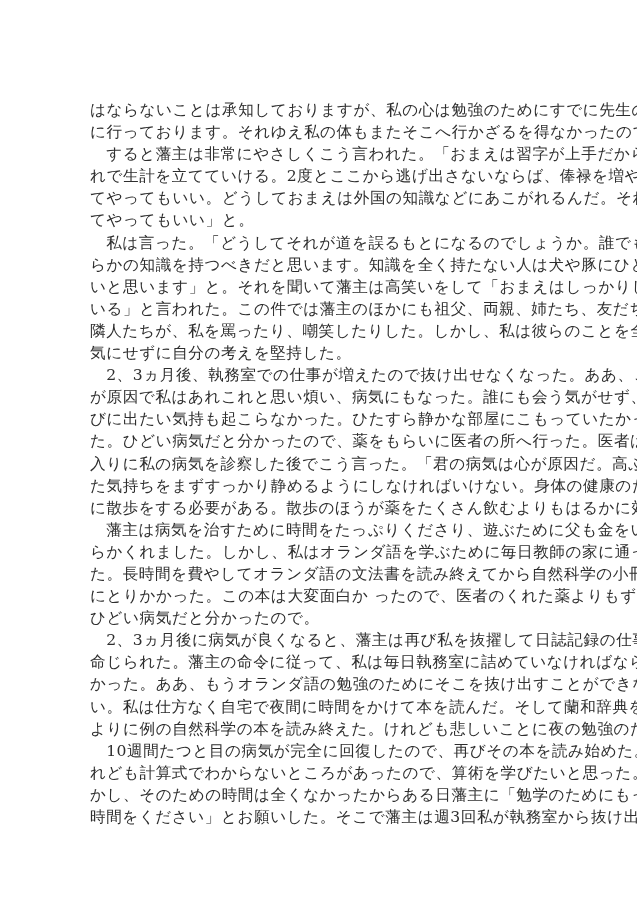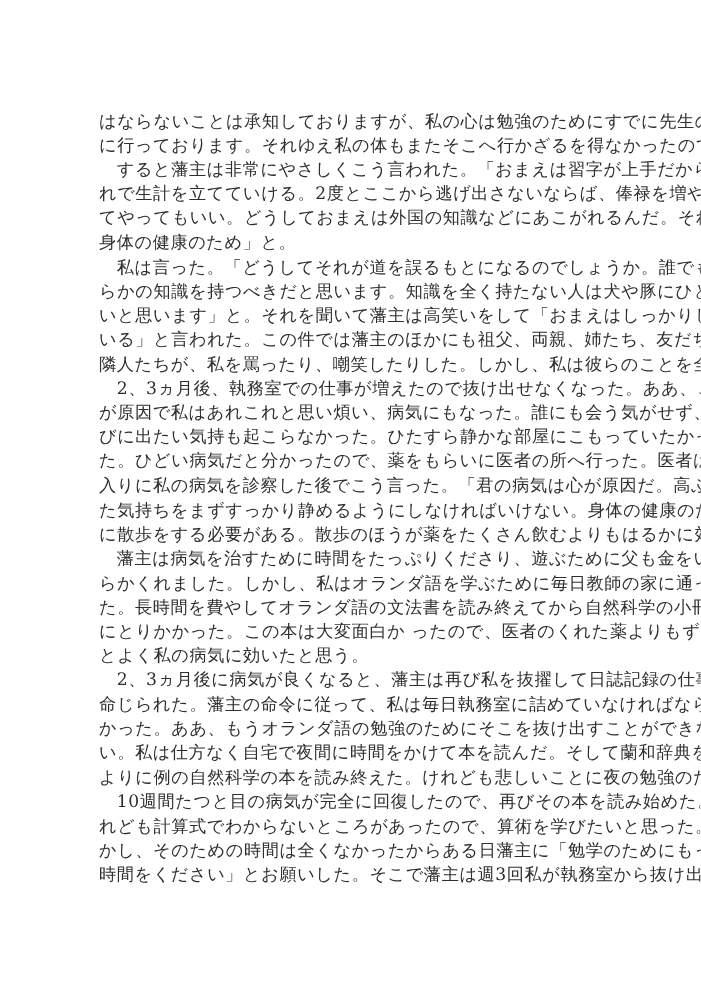--- a/index.html
+++ b/index.html
@@ -41,38 +41,39 @@
 </head>
 <body>
 
 <div class="page">
   <div class="text-block">
     <span class="line">はならないことは承知しておりますが、私の心は勉強のためにすでに先生の所</span>
     <span class="line">に行っております。それゆえ私の体もまたそこへ行かざるを得なかったので</span>
     <span class="line">　すると藩主は非常にやさしくこう言われた。「おまえは習字が上手だからそ</span>
     <span class="line">れで生計を立てていける。2度とここから逃げ出さないならば、俸禄を増やし</span>
     <span class="line">てやってもいい。どうしておまえは外国の知識などにあこがれるんだ。それは</span>
-    <span class="line">身体の健康のため」と。</span>
+    <span class="line">てやってもいい」と。</span>
     <span class="line">　私は言った。「どうしてそれが道を誤るもとになるのでしょうか。誰でも何</span>
     <span class="line">らかの知識を持つべきだと思います。知識を全く持たない人は犬や豚にひとし</span>
     <span class="line">いと思います」と。それを聞いて藩主は高笑いをして「おまえはしっかりして</span>
     <span class="line">いる」と言われた。この件では藩主のほかにも祖父、両親、姉たち、友だち、</span>
     <span class="line">隣人たちが、私を罵ったり、嘲笑したりした。しかし、私は彼らのことを全く</span>
+    <span class="line">気にせずに自分の考えを堅持した。</span>
     <span class="line">　2、3ヵ月後、執務室での仕事が増えたので抜け出せなくなった。ああ、これ</span>
     <span class="line">が原因で私はあれこれと思い煩い、病気にもなった。誰にも会う気がせず、遊</span>
     <span class="line">びに出たい気持も起こらなかった。ひたすら静かな部屋にこもっていたかっ</span>
     <span class="line">た。ひどい病気だと分かったので、薬をもらいに医者の所へ行った。医者は念</span>
     <span class="line">入りに私の病気を診察した後でこう言った。「君の病気は心が原因だ。高ぶっ</span>
     <span class="line">た気持ちをまずすっかり静めるようにしなければいけない。身体の健康のため</span>
     <span class="line">に散歩をする必要がある。散歩のほうが薬をたくさん飲むよりもはるかに効き</span>
     <span class="line">　藩主は病気を治すために時間をたっぷりくださり、遊ぶために父も金をいく</span>
     <span class="line">らかくれました。しかし、私はオランダ語を学ぶために毎日教師の家に通っ</span>
     <span class="line">た。長時間を費やしてオランダ語の文法書を読み終えてから自然科学の小冊子</span>
     <span class="line">にとりかかった。この本は大変面白か ったので、医者のくれた薬よりもずっ</span>
-    <span class="line">とよく私の病気に効いたと思う。</span>
+    <span class="line">ひどい病気だと分かったので。</span>
     <span class="line">　2、3ヵ月後に病気が良くなると、藩主は再び私を抜擢して日誌記録の仕事を</span>
     <span class="line">命じられた。藩主の命令に従って、私は毎日執務室に詰めていなければならな</span>
     <span class="line">かった。ああ、もうオランダ語の勉強のためにそこを抜け出すことができな</span>
     <span class="line">い。私は仕方なく自宅で夜間に時間をかけて本を読んだ。そして蘭和辞典をた</span>
     <span class="line">よりに例の自然科学の本を読み終えた。けれども悲しいことに夜の勉強のため</span>
     <span class="line">　10週間たつと目の病気が完全に回復したので、再びその本を読み始めた。け</span>
     <span class="line">れども計算式でわからないところがあったので、算術を学びたいと思った。し</span>
     <span class="line">かし、そのための時間は全くなかったからある日藩主に「勉学のためにもっと</span>
     <span class="line">時間をください」とお願いした。そこで藩主は週3回私が執務室から抜け出す</span>
   </div>

